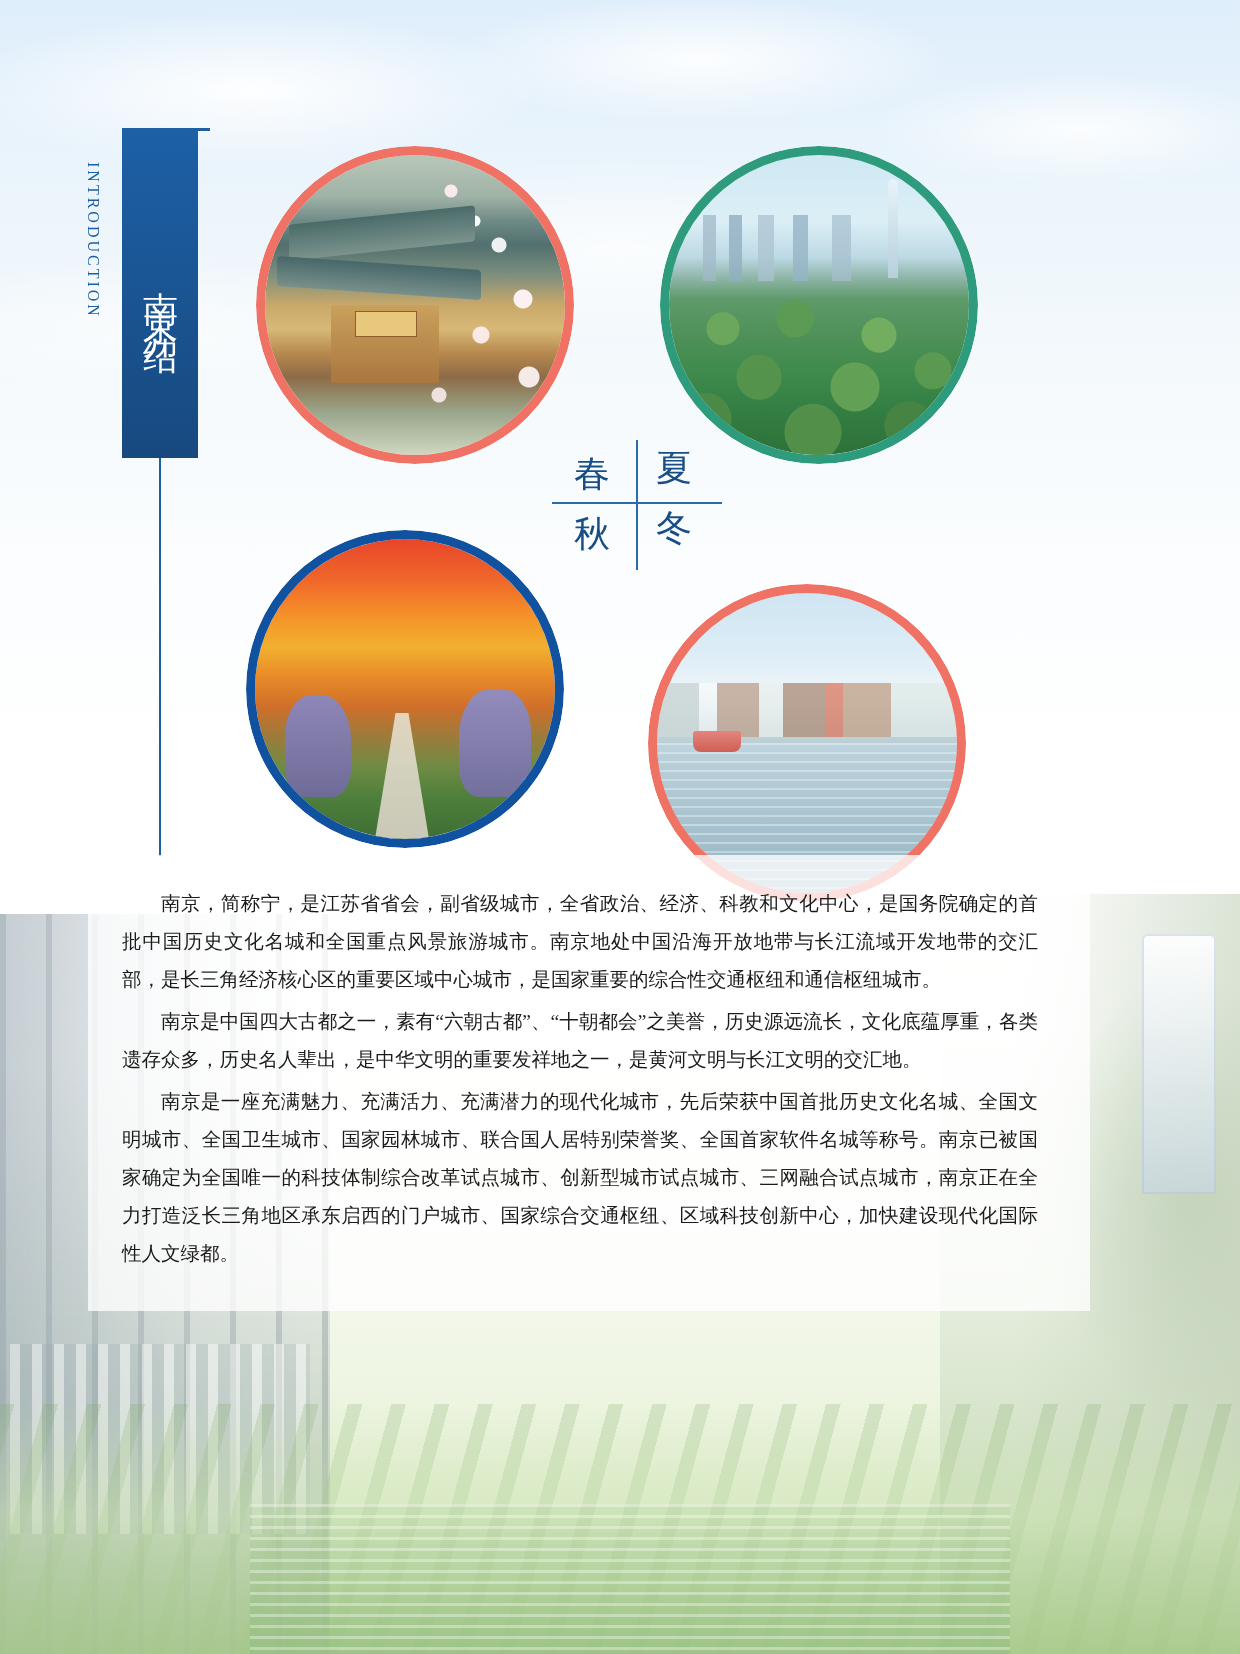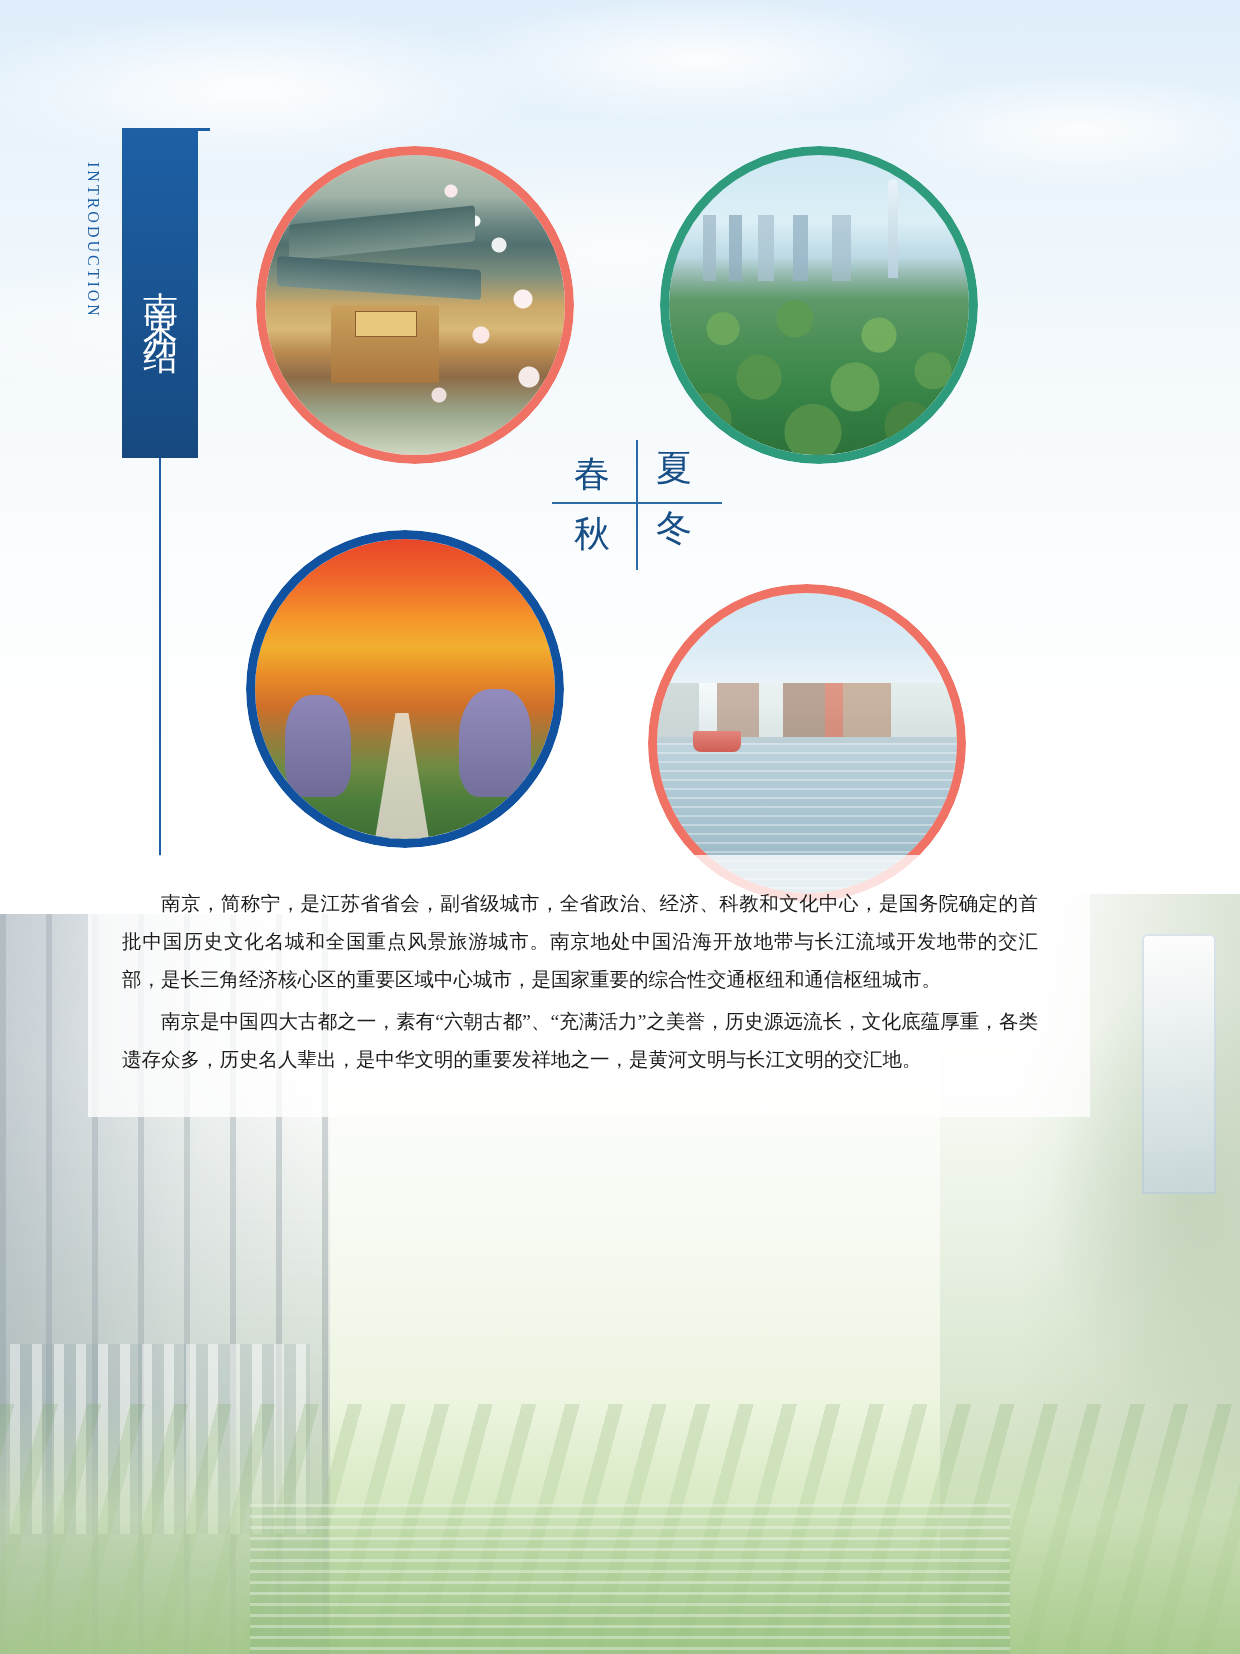--- a/index.html
+++ b/index.html
@@ -439,14 +439,15 @@
   <div class="cross-v"></div>
   <div class="cross-h"></div>
   <span class="s-spring">春</span>
   <span class="s-summer">夏</span>
   <span class="s-autumn">秋</span>
   <span class="s-winter">冬</span>
 </div>
 
 <div class="text-panel">
   <p>南京，简称宁，是江苏省省会，副省级城市，全省政治、经济、科教和文化中心，是国务院确定的首批中国历史文化名城和全国重点风景旅游城市。南京地处中国沿海开放地带与长江流域开发地带的交汇部，是长三角经济核心区的重要区域中心城市，是国家重要的综合性交通枢纽和通信枢纽城市。</p>
-  <p>南京是中国四大古都之一，素有“六朝古都”、“充满活力”之美誉，历史源远流长，文化底蕴厚重，各类遗存众多，历史名人辈出，是中华文明的重要发祥地之一，是黄河文明与长江文明的交汇地。</p>
+  <p>南京是中国四大古都之一，素有“六朝古都”、“十朝都会”之美誉，历史源远流长，文化底蕴厚重，各类遗存众多，历史名人辈出，是中华文明的重要发祥地之一，是黄河文明与长江文明的交汇地。</p>
+  <p>南京是一座充满魅力、充满活力、充满潜力的现代化城市，先后荣获中国首批历史文化名城、全国文明城市、全国卫生城市、国家园林城市、联合国人居特别荣誉奖、全国首家软件名城等称号。南京已被国家确定为全国唯一的科技体制综合改革试点城市、创新型城市试点城市、三网融合试点城市，南京正在全力打造泛长三角地区承东启西的门户城市、国家综合交通枢纽、区域科技创新中心，加快建设现代化国际性人文绿都。</p>
 </div>
 
 </body></html>

